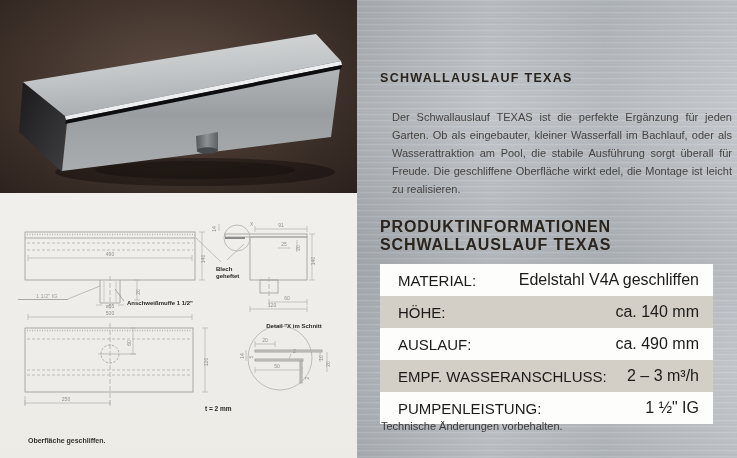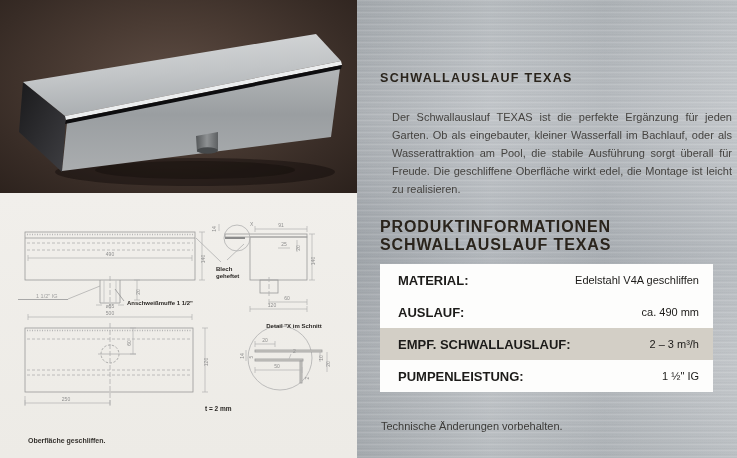--- a/index.html
+++ b/index.html
@@ -44,22 +44,22 @@
     font-size:11px; line-height:18px; color:#454340; text-align:justify;
   }
   .section-heading {
     position:absolute; left:23px; top:218px;
     font-size:16px; font-weight:bold; letter-spacing:0.9px; color:#2a241c;
   }
   .spec-table { position:absolute; left:23px; top:264px; width:333px; }
   .spec-row { display:flex; align-items:center; height:32px; padding:0 14px 0 18px; }
   .spec-row.light { background:#fdfdfc; }
   .spec-row.dark  { background:#d3cfc6; }
-  .spec-label { font-size:13px; font-weight:bold; color:#1c1b19; }
-  .spec-value { margin-left:auto; font-size:11px; color:#1c1b19; }
+  .spec-label { font-size:15px; font-weight:normal; color:#1c1b19; }
+  .spec-value { margin-left:auto; font-size:16px; color:#1c1b19; }
   .footnote {
     position:absolute; left:24px; top:420px;
     font-size:11px; color:#3b3a37;
   }
 </style>
 </head>
 <body>
 
 <div class="page">
 
@@ -249,26 +249,30 @@
   <div class="right-panel">
     <h1 class="page-title">SCHWALLAUSLAUF TEXAS</h1>
     <p class="description">Der Schwallauslauf TEXAS ist die perfekte Ergänzung für jeden Garten. Ob als eingebauter, kleiner Wasserfall im Bachlauf, oder als Wasserattraktion am Pool, die stabile Ausführung sorgt überall für Freude. Die geschliffene Oberfläche wirkt edel, die Montage ist leicht zu realisieren.</p>
     <h2 class="section-heading">PRODUKTINFORMATIONEN SCHWALLAUSLAUF TEXAS</h2>
 
     <div class="spec-table">
       <div class="spec-row light">
         <span class="spec-label">MATERIAL:</span>
         <span class="spec-value">Edelstahl V4A geschliffen</span>
       </div>
+      <div class="spec-row dark">
+        <span class="spec-label">HÖHE:</span>
+        <span class="spec-value">ca. 140 mm</span>
+      </div>
       <div class="spec-row light">
         <span class="spec-label">AUSLAUF:</span>
         <span class="spec-value">ca. 490 mm</span>
       </div>
       <div class="spec-row dark">
-        <span class="spec-label">EMPF. SCHWALLAUSLAUF:</span>
+        <span class="spec-label">EMPF. WASSERANSCHLUSS:</span>
         <span class="spec-value">2 – 3 m³/h</span>
       </div>
       <div class="spec-row light">
         <span class="spec-label">PUMPENLEISTUNG:</span>
         <span class="spec-value">1 ½" IG</span>
       </div>
     </div>
 
     <div class="footnote">Technische Änderungen vorbehalten.</div>
   </div>

